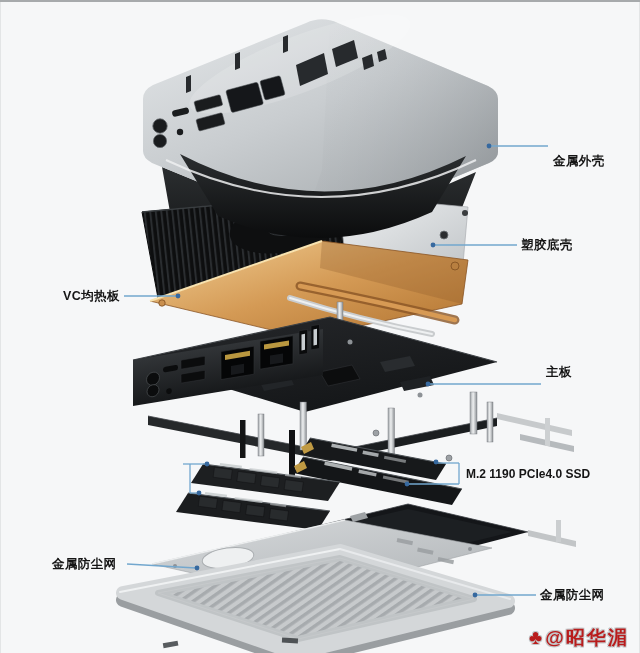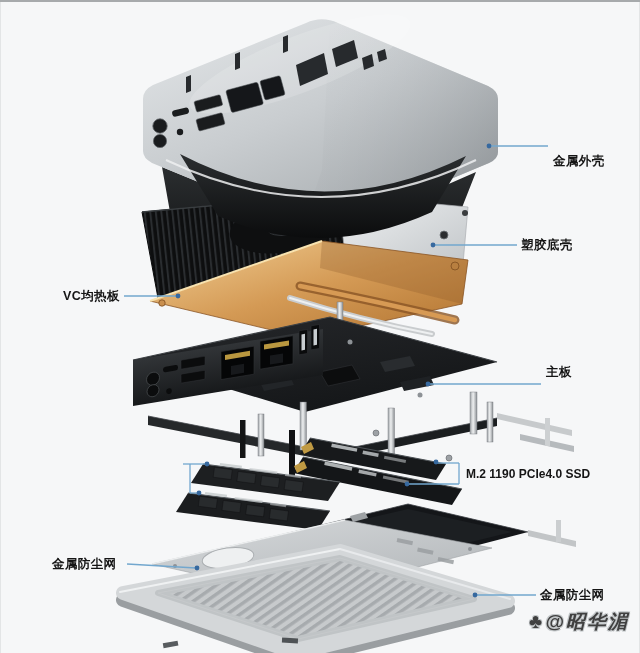--- a/index.html
+++ b/index.html
@@ -14,25 +14,24 @@
   .edge.left{left:0;} .edge.right{right:0;}
   svg{position:absolute;left:0;top:0;}
   .callout{
     position:absolute;white-space:nowrap;
     font-weight:700;font-size:12.5px;line-height:1;
     color:#151515;letter-spacing:.4px;
     transform:translateY(-50%);
   }
   .callout.en{font-size:12px;letter-spacing:0;}
   .watermark{
-    position:absolute;left:529px;top:606px;
+    position:absolute;left:529px;top:622px;
     font-weight:700;font-size:19px;letter-spacing:2px;line-height:1.3;
-    color:#404040;
+    color:#b91c1c;
     text-shadow:0.8px 0.8px 0 #c3c7c9,-0.8px -0.8px 0 #c3c7c9,0.8px -0.8px 0 #c3c7c9,-0.8px 0.8px 0 #c3c7c9;
-    font-style:italic;
   }
   .watermark .wicon{font-size:20px;margin-right:1px;}
 </style>
 </head>
 <body>
 
 <div class="stage">
   <div class="edge left"></div>
   <div class="edge right"></div>
 

